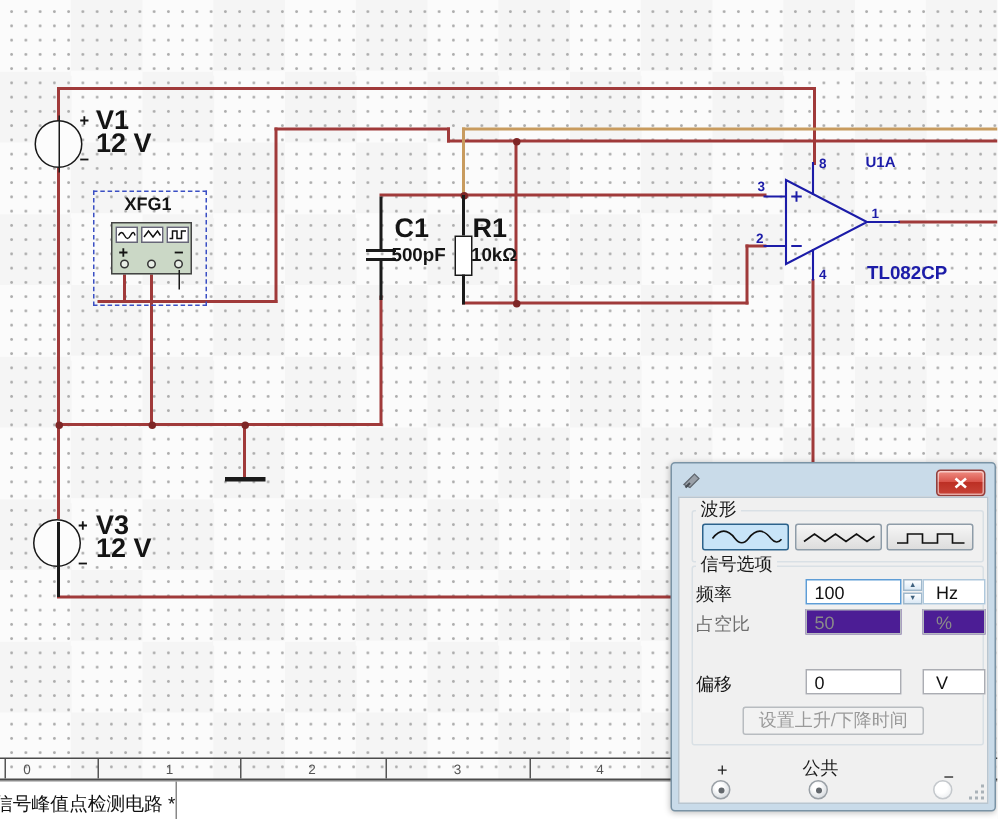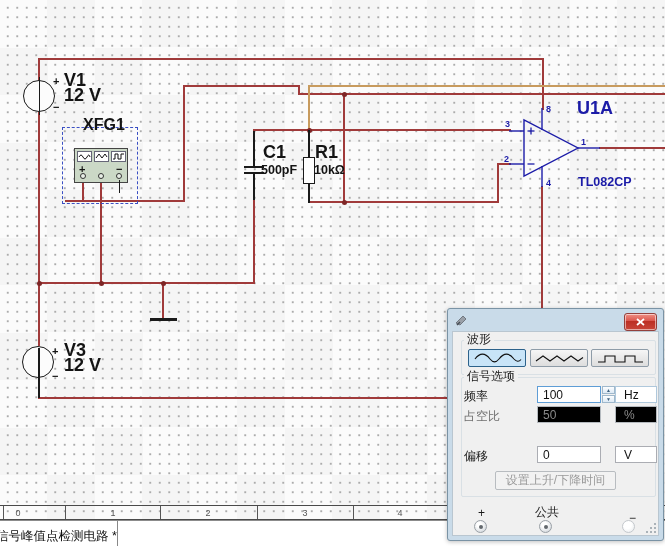--- a/index.html
+++ b/index.html
@@ -38,21 +38,21 @@
   .wavebtn{position:absolute;top:17px;width:58px;height:18px;border:1px solid #8E9CA8;border-radius:2px;
     background:linear-gradient(#F6F6F6,#DDDDDD);display:flex;align-items:center;justify-content:center;box-sizing:border-box;}
   .wavebtn.sel{background:#C8E4F8;border-color:#2C628B;}
   .drow{position:absolute;left:4px;width:100%;height:19px;}
   .rlabel{position:absolute;left:7px;top:2px;font-size:12px;color:#1a1a1a;}
   .rinput{position:absolute;left:80px;top:0;width:64px;height:17px;background:#FFF;border:1px solid #ABADB3;
     box-sizing:border-box;font-size:12px;color:#111;padding:1px 0 0 5px;}
   .rinput.foc{border-color:#5E9DD6;}
   .runit{position:absolute;left:158px;top:0;width:42px;height:17px;background:#FFF;border:1px solid #ABADB3;
     box-sizing:border-box;font-size:12px;color:#111;padding:1px 0 0 8px;}
-  .dis .rinput,.dis .runit{background:#000000;color:#8A8A8A;border-color:#B5BABF;}
+  .dis .rinput,.dis .runit{background:#4c1d95;color:#8A8A8A;border-color:#B5BABF;}
   .dis .rlabel{color:#6F6F6F;}
   .spin{position:absolute;left:145px;top:0;width:13px;height:17px;}
   .spin div{position:absolute;left:0;width:13px;height:8px;border:1px solid #9FB8CC;background:linear-gradient(#FDFEFF,#DCE9F5);
     box-sizing:border-box;color:#3F617E;font-size:5px;line-height:6px;text-align:center;}
   .conn{position:absolute;width:13px;height:13px;border:1px solid #9AA0A6;border-radius:50%;
     background:radial-gradient(circle at 40% 35%, #FFFFFF 25%, #D9DDE1 75%);box-sizing:border-box;}
   .conn .c{position:absolute;left:3.5px;top:3.5px;width:4px;height:4px;border-radius:50%;background:#63686D;}
   .conn.off{border-color:#C4C8CC;background:radial-gradient(circle at 40% 35%, #FFFFFF 40%, #EDEFF1 80%);}
   .tlabel{position:absolute;font-size:12px;color:#1a1a1a;}
   
@@ -119,21 +119,21 @@
   <div class="lbl" style="left:64px;top:89px">12 V</div>
 
   <div class="vsrc" style="left:22px;top:346px"></div>
   <div class="wire black" style="left:38px;top:348px;width:1.5px;height:50px"></div>
   <div class="lbl sm" style="left:52px;top:346px">+</div>
   <div class="lbl sm" style="left:52px;top:371px">−</div>
   <div class="lbl" style="left:64px;top:344px">V3</div>
   <div class="lbl" style="left:64px;top:359px">12 V</div>
 
   <div class="dash" style="left:62px;top:127px;width:76px;height:77px"></div>
-  <div class="lbl" style="left:83px;top:118px;font-size:16px">XFG1</div>
+  <div class="lbl" style="left:83px;top:130px;font-size:12px">XFG1</div>
   <div style="position:absolute;left:74px;top:148px;width:54px;height:35px;background:#CBD8C6;border:1px solid #444;box-sizing:border-box;"></div>
   <div class="miniscr" style="left:77px;top:151px">
     <svg width="13" height="9" viewBox="0 0 13 9">
         <path d="M1,5 Q3,1 5,5 T9,5 T12,5" fill="none" stroke="#111" stroke-width="1"></path>
       </svg>
   </div>
   <div class="miniscr" style="left:94px;top:151px">
     <svg width="13" height="9" viewBox="0 0 13 9">
         <polyline points="1,6 4,2 7,6 10,2 12,5" fill="none" stroke="#111" stroke-width="1"></polyline>
       </svg>
@@ -176,21 +176,21 @@
     <line x1="83" y1="58" x2="105" y2="58" stroke="#1C1CA8" stroke-width="1.4"></line>
     <line x1="32.5" y1="41" x2="39.5" y2="41" stroke="#1C1CA8" stroke-width="1.3"></line>
     <line x1="36" y1="37.5" x2="36" y2="44.5" stroke="#1C1CA8" stroke-width="1.3"></line>
     <line x1="32.5" y1="74" x2="39.5" y2="74" stroke="#1C1CA8" stroke-width="1.3"></line>
   </svg>
   <div class="pin" style="left:505px;top:120px">3</div>
   <div class="pin" style="left:504px;top:155px">2</div>
   <div class="pin" style="left:546px;top:105px">8</div>
   <div class="pin" style="left:546px;top:179px">4</div>
   <div class="pin" style="left:581px;top:138px">1</div>
-  <div class="lbl blue" style="left:577px;top:102px;font-size:18px">U1A</div>
+  <div class="lbl blue" style="left:577px;top:102px;font-size:10px">U1A</div>
   <div class="lbl blue" style="left:578px;top:176px;font-size:12.5px">TL082CP</div>
 
   <div id="ruler">
     <div class="tick" style="left:3px"></div>
     <div class="tick" style="left:65px"></div>
     <div class="tick" style="left:160px"></div>
     <div class="tick" style="left:257px"></div>
     <div class="tick" style="left:353px"></div>
     <div class="rnum" style="left:8px">0</div>
     <div class="rnum" style="left:103px">1</div>

